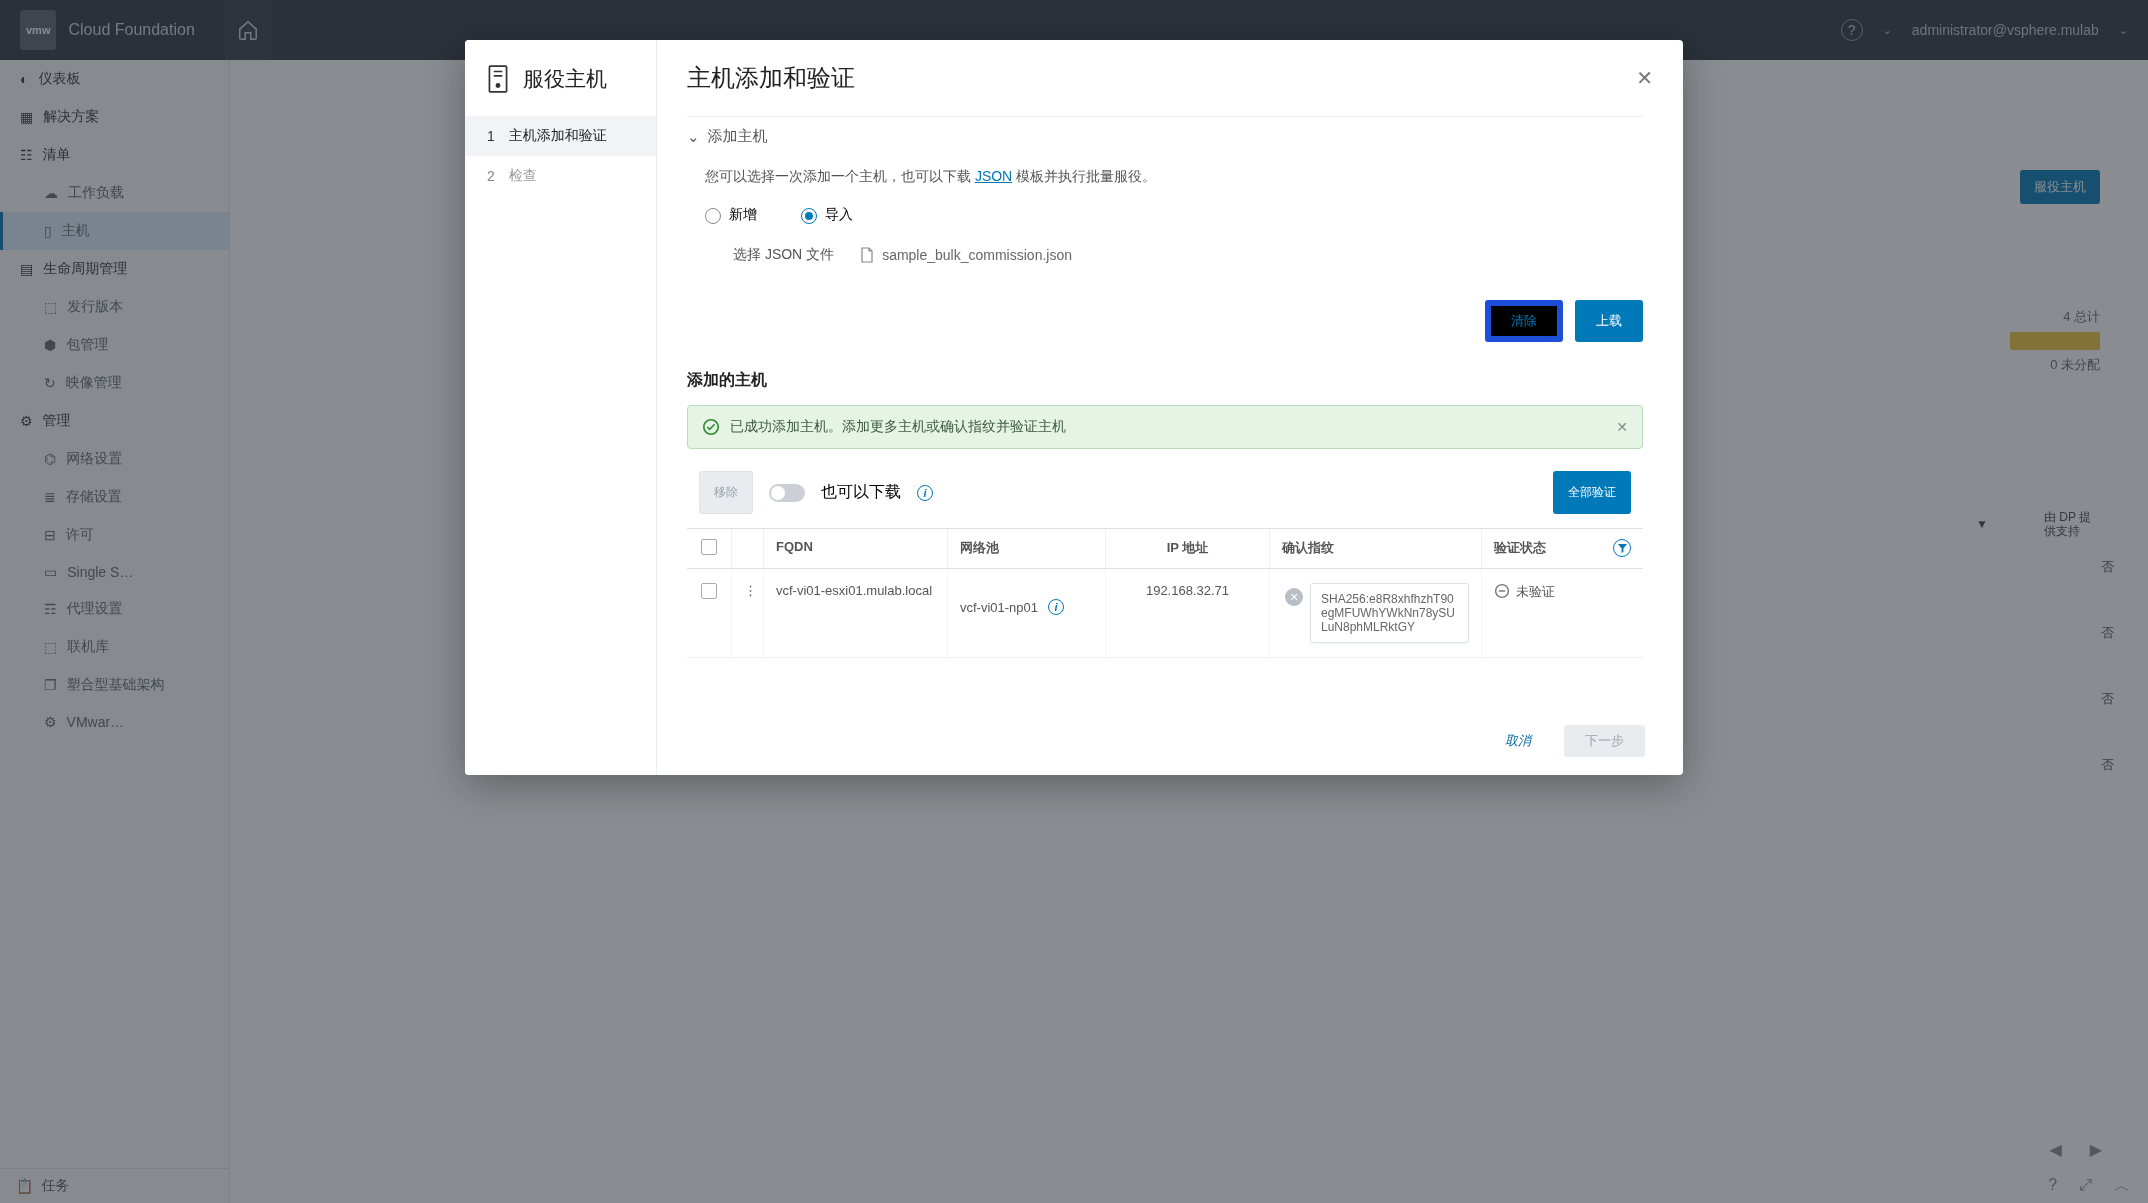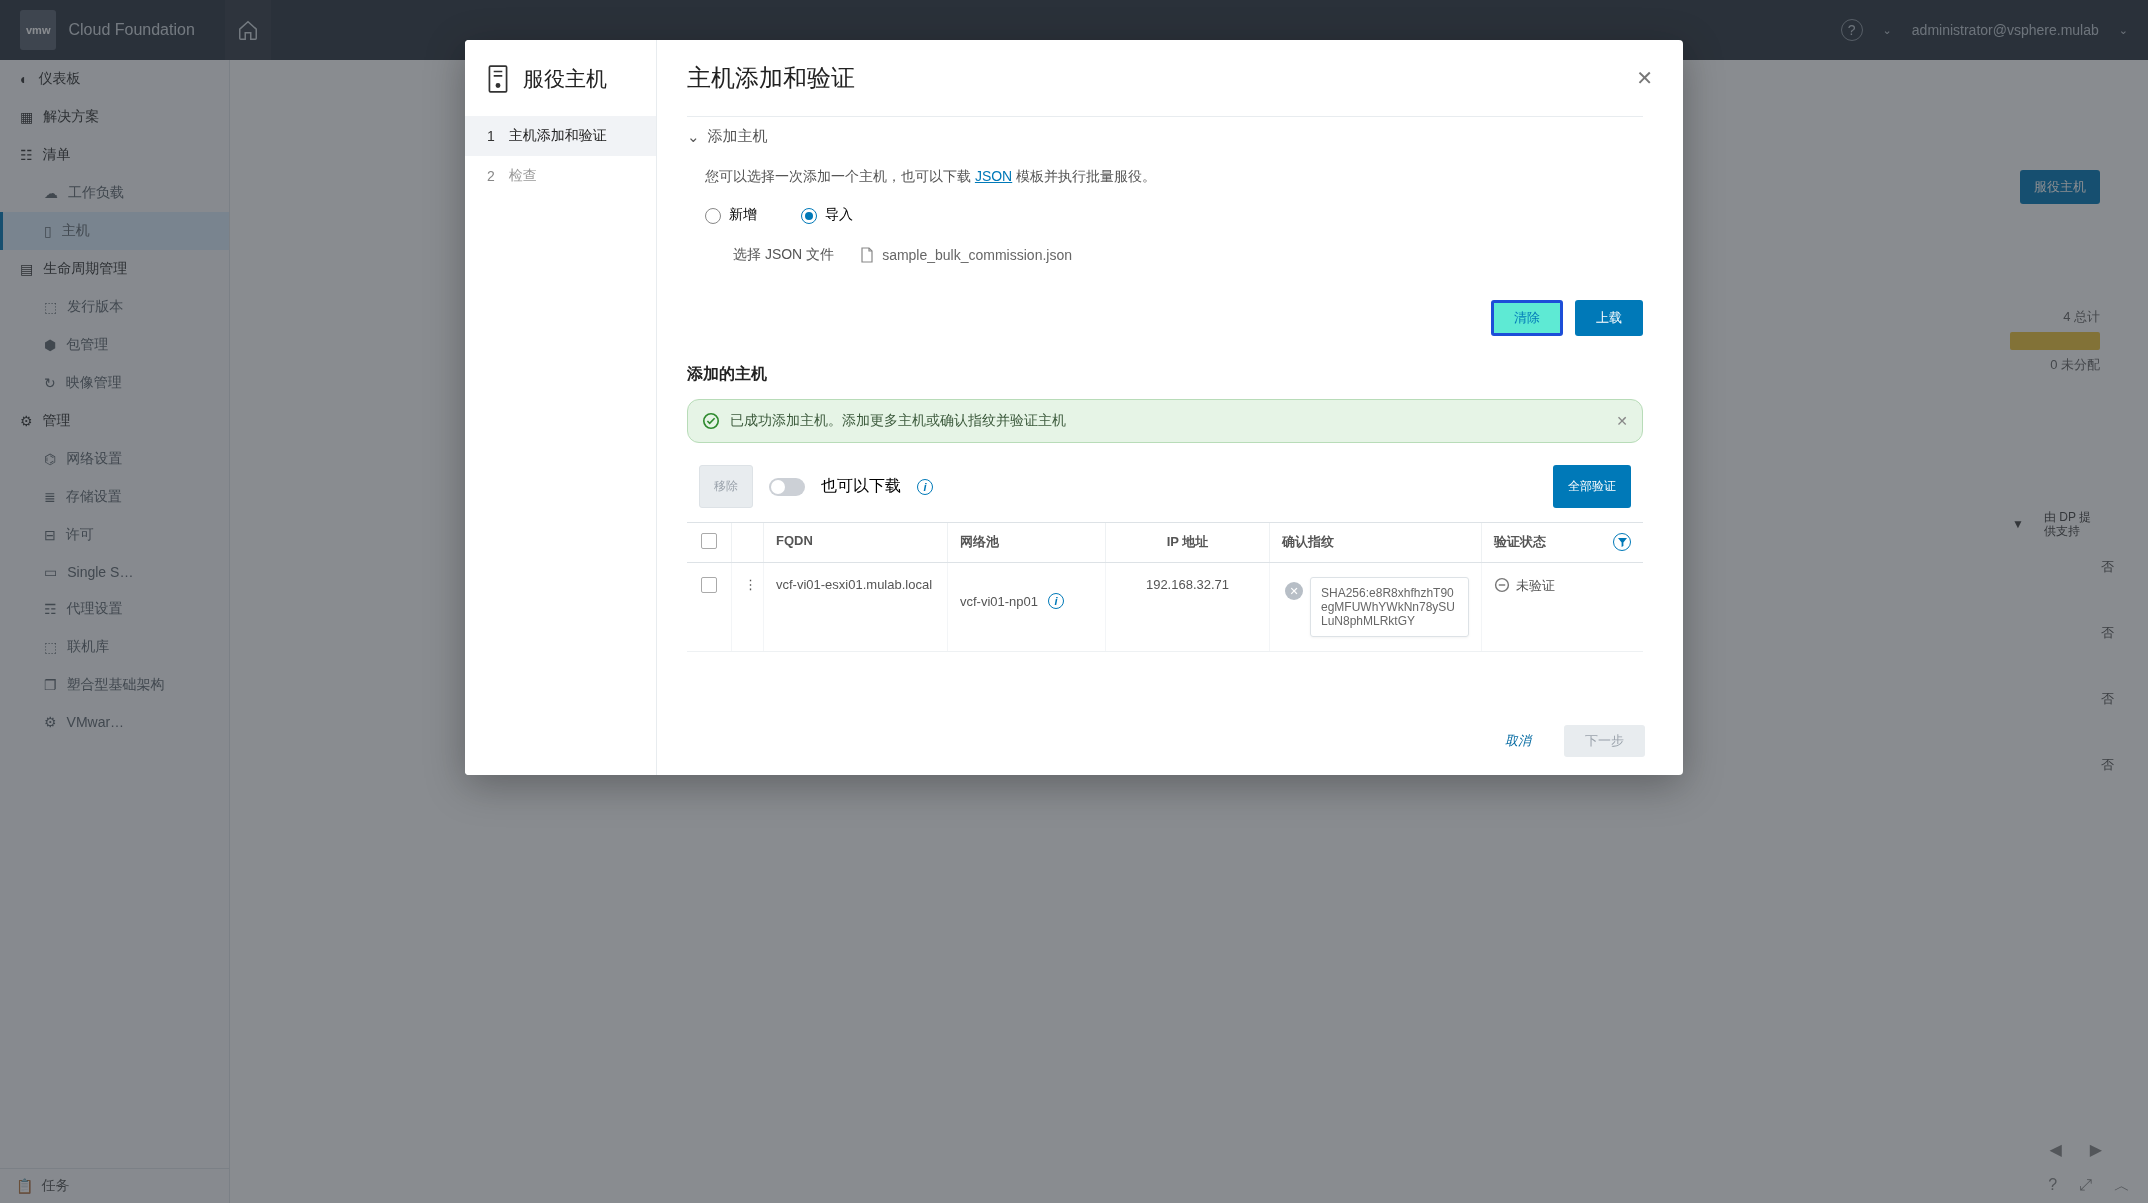--- a/index.html
+++ b/index.html
@@ -56,29 +56,29 @@
 .radio-opt { display:flex; align-items:flex-end; gap:8px; color:#000000; font-size:14px; cursor:pointer;}
 .radio { width:16px; height:16px; border:1px solid #888; border-radius:50%; display:inline-flex; align-items:center; justify-content:center;}
 .radio.checked { border-color:#0079b8;}
 .radio.checked::after { content:''; width:8px; height:8px; background:#0079b8; border-radius:50%;}
 
 .file-row { display:flex; align-items:center; gap: 26px; padding: 4px 0 28px 46px; color:#555; font-size:14px;}
 .file-name { display:flex; align-items:center; gap:8px; color:#666;}
 
 .btn-row { display:flex; justify-content:flex-end; gap: 12px; padding: 8px 0 20px 0; }
 .btn { padding: 6px 20px; font-size: 13px; border-radius: 3px; cursor:pointer; border:1px solid transparent;}
-.btn-outline { border:3px solid #1d4ed8; color:#0079b8; background:#5eead4;}
+.btn-outline { border:6px solid #1d4ed8; color:#0079b8; background:#000000;}
 .btn-primary { background:#0079b8; color:#fff; }
 .btn-disabled { background:#e8ecef; color:#9aa2ab; cursor:not-allowed;}
 .btn-link { color:#0369a1; background:transparent;font-style:italic; }
 .btn-small { padding: 12px 14px; font-size:12px;}
 
 .section-title { font-size:16px; font-weight:600; color:#222; padding: 8px 0 14px 0;}
 
-.alert-success { background:#e6f4e6; border:1px solid #b8dcb8; border-radius:12px; padding: 12px 14px; display:flex; align-items:center; gap:10px; color:#3c5a3c; font-size:14px; margin-bottom:16px;}
+.alert-success { background:#e6f4e6; border:1px solid #b8dcb8; border-radius:4px; padding: 12px 14px; display:flex; align-items:center; gap:10px; color:#3c5a3c; font-size:14px; margin-bottom:16px;}
 .alert-success .close-x { margin-left:auto; color:#888; cursor:pointer;}
 
 .toolbar { display:flex; align-items:center; gap:16px; padding: 6px 12px; margin-bottom: 8px;}
 .toolbar .btn-disabled { border:1px solid #dde2e6;}
 .toggle { width:36px; height:18px; background:#ccd0d6; border-radius:10px; position:relative; cursor:pointer;}
 .toggle::after{ content:''; position:absolute; left:2px; top:2px; width:14px; height:14px; background:#fff; border-radius:50%;}
 .info-circle { width:16px; height:16px; border:1.5px solid #0079b8; border-radius:50%; color:#0079b8; font-size:11px; display:inline-flex; align-items:center; justify-content:center; font-style:italic; font-weight:bold;}
 
 .tbl { width:100%; border-top:1px solid #dde2e6; font-size:13px;}
 .tbl-hd { display:flex; background:#fff; border-bottom:1px solid #dde2e6; }
@@ -211,21 +211,21 @@
 
 <div class="bg-main">
   <div class="bg-btn-primary"><span>服役主机</span></div>
   <div class="bg-stats">
     <div>4 总计</div>
     <div class="bg-bar"></div>
     <div>0 未分配</div>
   </div>
   <div class="bg-tablecol">
     <span>▼</span>
-    <span style="max-width:56px; display:inline-block; line-height:1.2;">由 DP 提供支持</span>
+    <span style="max-width:56px; display:inline-block; line-height:1.2;margin-left:36px;">由 DP 提供支持</span>
   </div>
   <div class="bg-nocol" style="top:498px;">否</div>
   <div class="bg-nocol" style="top:564px;">否</div>
   <div class="bg-nocol" style="top:630px;">否</div>
   <div class="bg-nocol" style="top:696px;">否</div>
   <div class="right-icons">
     <span>◀</span>
     <span>▶</span>
   </div>
   <div class="bg-footer-icons">

